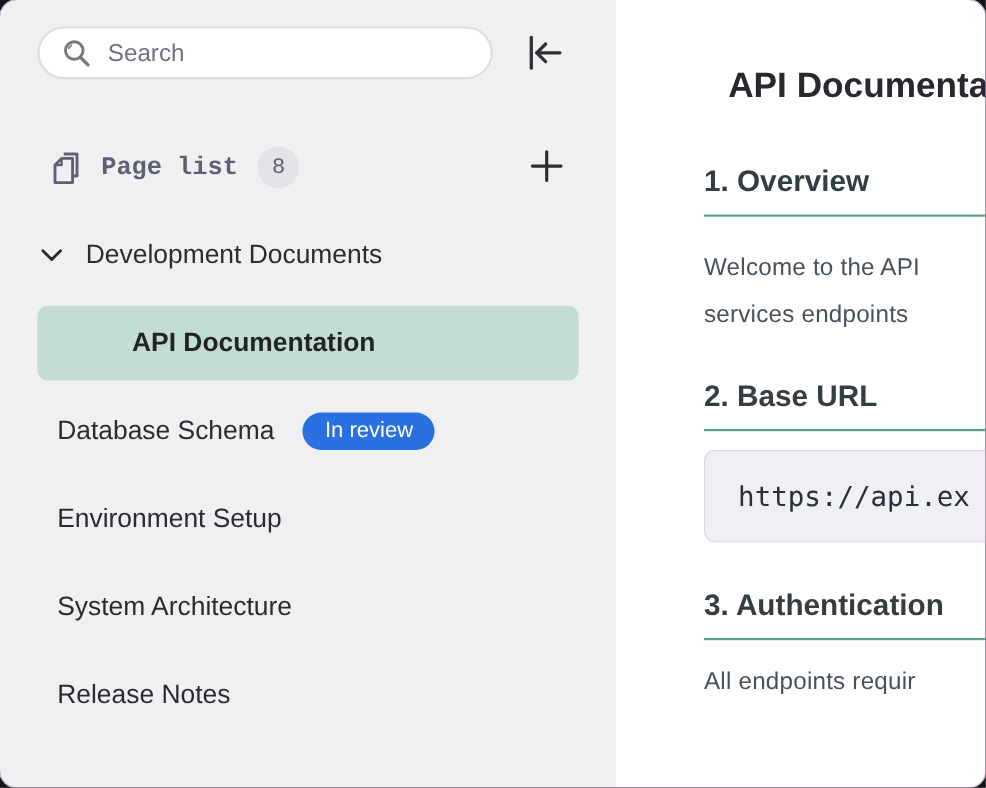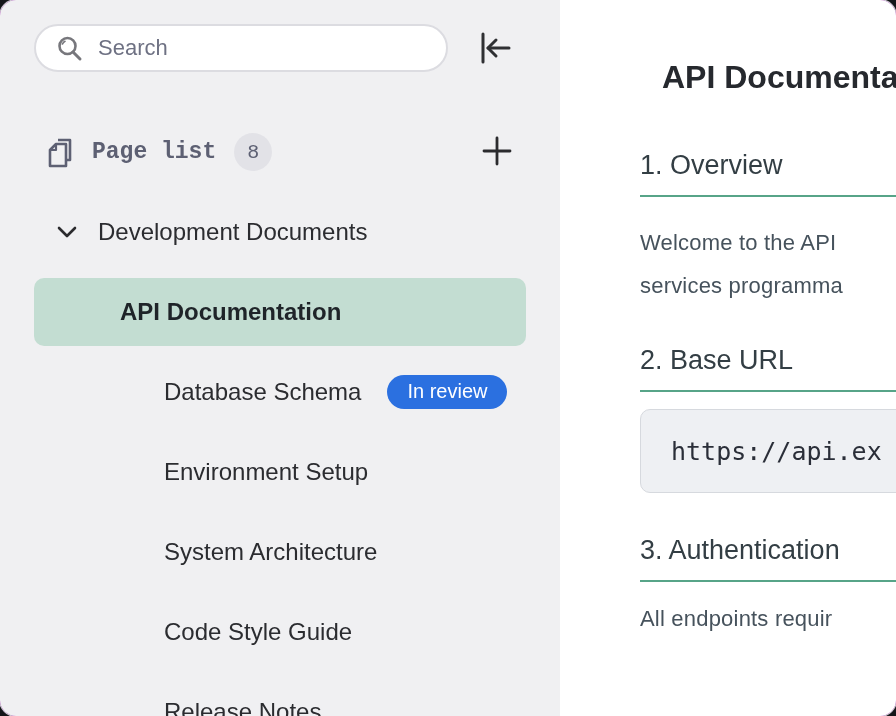--- a/index.html
+++ b/index.html
@@ -28,40 +28,40 @@
   .pagelist-row { display:flex; align-items:center; margin:58px 46px 0 46px; height:44px;font-family:Liberation Mono, monospace; }
   .pagelist-label { font-size:23px; font-weight:bold; color:#5d6073; margin-left:16px; }
   .count-badge {
     width:38px; height:38px; border-radius:50%; background:#e2e2e7; color:#5d6073;
     font-size:20px; display:flex; align-items:center; justify-content:center; margin-left:18px;
   }
   .add-btn { margin-left:auto; background:none; border:none; padding:0; width:34px; height:34px; cursor:pointer; }
 
   .tree { margin-top:18px; }
   .tree-row { height:80px; display:flex; align-items:center; }
-  .tree-folder { padding-left:55px; font-size:24px; color:#2b2c30; cursor:pointer; }
+  .tree-folder { padding-left:35px; font-size:24px; color:#2b2c30; cursor:pointer; }
   .tree-folder .folder-label { margin-left:19px; }
   .selected-pill {
     margin-left:34px; width:492px; height:68px; border-radius:10px;
     background:#c3ddd2; display:flex; align-items:center; cursor:pointer;
   }
   .selected-pill .sel-label { margin-left:86px; font-weight:bold; font-size:24px; color:#1f2429; }
-  .plain-item { padding-left:120px; font-size:24px; color:#2b2c30; cursor:pointer;margin-left:44px; }
+  .plain-item { padding-left:52px; font-size:24px; color:#2b2c30; cursor:pointer; }
   .review-badge {
     margin-left:26px; background:#2b70e0; color:#ffffff; font-size:20px;
     padding:6px 20px 8px; border-radius:20px; line-height:1;
   }
 
   
   .main { flex:1; background:#ffffff; padding-left:80px; overflow:hidden; }
   .doc-header { display:flex; align-items:center; margin-top:44px; margin-left:6px; height:66px; }
   .doc-header h1 { font-size:32px; font-weight:bold; color:#26292e; margin:0 0 0 16px; white-space:nowrap; }
 
   h2.sec-heading {
-    font-size:27px; font-weight:normal; color:#333e44; margin:0;
+    font-size:27px; font-weight:bold; color:#333e44; margin:0;
     padding-bottom:14px; border-bottom:2px solid #57a488; white-space:nowrap;
   }
   .sec-1 h2 { margin-top:40px; }
   .sec-2 h2 { margin-top:38px; }
   .sec-3 h2 { margin-top:42px; }
 
   .para { margin:24px 0 0 0; font-size:22px; color:#46525c; line-height:43px; letter-spacing:0.2px; }
   .para .pline { display:block; white-space:nowrap; }
 
   .code-block {
@@ -135,23 +135,20 @@
       </div>
 
       <div class="tree-row plain-item">
         <span>Environment Setup</span>
       </div>
 
       <div class="tree-row plain-item">
         <span>System Architecture</span>
       </div>
 
-      <div class="tree-row plain-item">
-        <span>Code Style Guide</span>
-      </div>
 
       <div class="tree-row plain-item">
         <span>Release Notes</span>
       </div>
 
     </nav>
   </aside>
 
   <main class="main">
 
@@ -168,21 +165,21 @@
         <path d="M40 34 h12 l-3 4 3 4 h-12 z" fill="#7cc15e"></path>
         <rect x="41" y="46" width="10" height="8" rx="2" fill="#2e7fd9"></rect>
       </svg>
       <h1>API Documentation</h1>
     </header>
 
     <section class="sec-1">
       <h2 class="sec-heading">1. Overview</h2>
       <p class="para">
         <span class="pline">Welcome to the API</span>
-        <span class="pline">services programma</span>
+        <span class="pline">services endpoints</span>
       </p>
     </section>
 
     <section class="sec-2">
       <h2 class="sec-heading">2. Base URL</h2>
       <div class="code-block">
         <span>https://api.ex</span>
       </div>
     </section>
 

